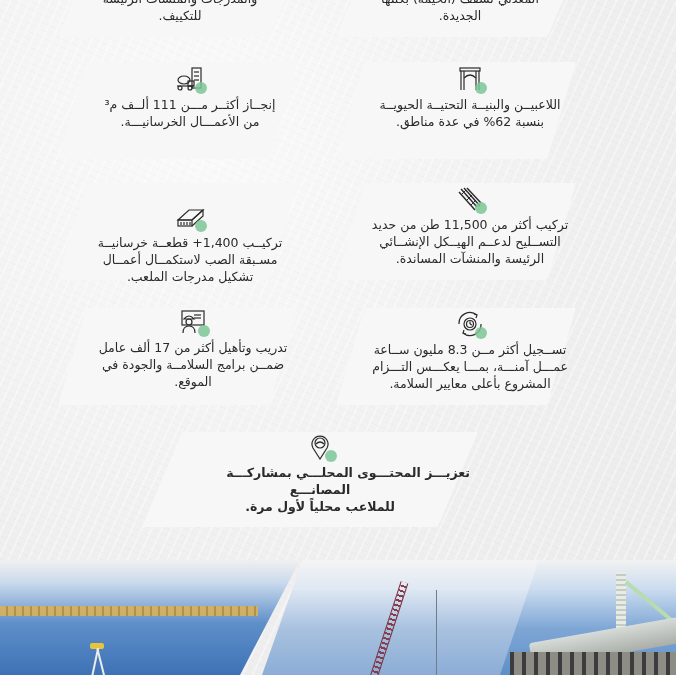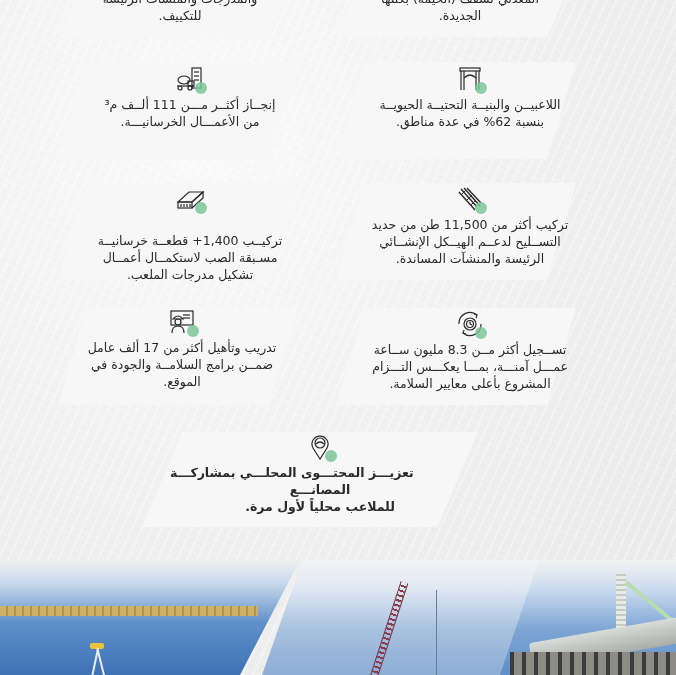--- a/index.html
+++ b/index.html
@@ -46,21 +46,21 @@
     background: #7cc796; opacity: 0.85;
   }
   .text {
     font-size: 12.5px;
     line-height: 17px;
     color: #2a2a2a;
     direction: rtl;
     text-align: justify;
     text-align-last: center;
   }
-  .text span { display: block; text-align: left; }
+  .text span { display: block; text-align: right; }
   .photos {
     position: absolute; left: 0; right: 0; top: 560px; height: 115px;
     overflow: hidden;
   }
   .photo {
     position: absolute; top: 0; height: 115px;
   }
   .photo-1 {
     left: 0; width: 300px;
     background: linear-gradient(to bottom, #f0f0f0 0%, #c9d9ec 20%, #5e8fc9 55%, #3e72b6 100%);
@@ -175,21 +175,21 @@
     </svg>
     <span class="dot"></span>
   </div>
   <div class="text">
     <span>اللاعبيــن والبنيــة التحتيــة الحيويــة</span>
     <span>بنسبة 62% في عدة مناطق.</span>
   </div>
 </div>
 
 <div class="card" style="left:58px; top:183px; width:240px; height:97px;"></div>
-<div class="card-inner" style="left:80px; top:186px; width:220px;gap:16px;">
+<div class="card-inner" style="left:80px; top:204px; width:220px;">
   <div class="icon">
     <svg viewBox="0 0 30 26" fill="none" stroke="#2a2a2a" stroke-width="1.2">
       <path d="M3 16 L14 6 L28 6 L17 16 Z"></path>
       <rect x="3" y="16" width="14" height="6"></rect>
       <path d="M17 16 L28 6 L28 12 L17 22"></path>
       <line x1="6" y1="18" x2="6" y2="21"></line>
         <line x1="9" y1="18" x2="9" y2="21"></line>
         <line x1="12" y1="18" x2="12" y2="21"></line>
         <line x1="15" y1="18" x2="15" y2="21"></line>
     </svg>
@@ -217,21 +217,21 @@
     <span class="dot"></span>
   </div>
   <div class="text">
     <span>تركيب أكثر من 11,500 طن من حديد</span>
     <span>التســليح لدعــم الهيــكل الإنشــائي</span>
     <span>الرئيسة والمنشآت المساندة.</span>
   </div>
 </div>
 
 <div class="card" style="left:58px; top:308px; width:240px; height:97px;"></div>
-<div class="card-inner" style="left:72px; top:309px; width:220px;">
+<div class="card-inner" style="left:83px; top:309px; width:220px;">
   <div class="icon">
     <svg viewBox="0 0 30 26" fill="none" stroke="#2a2a2a" stroke-width="1.2">
       <rect x="4" y="2" width="22" height="14"></rect>
       <line x1="16" y1="6" x2="23" y2="6"></line>
         <line x1="16" y1="9" x2="23" y2="9"></line>
       <path d="M6 10 Q11 4 16 10 Z"></path>
       <circle cx="11" cy="13" r="3"></circle>
       <path d="M5 24 Q5 17 11 17 Q17 17 17 24"></path>
     </svg>
     <span class="dot"></span>

